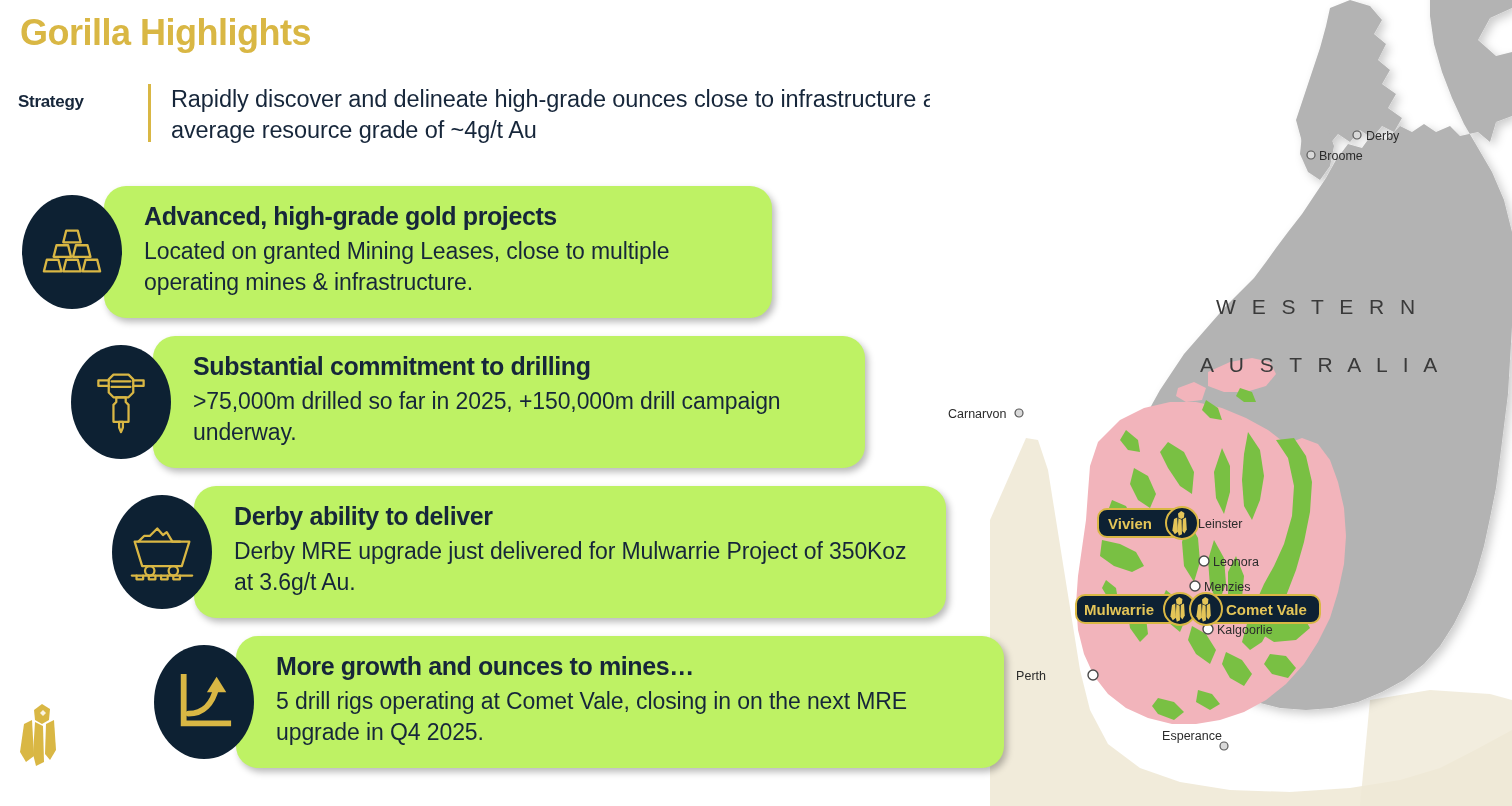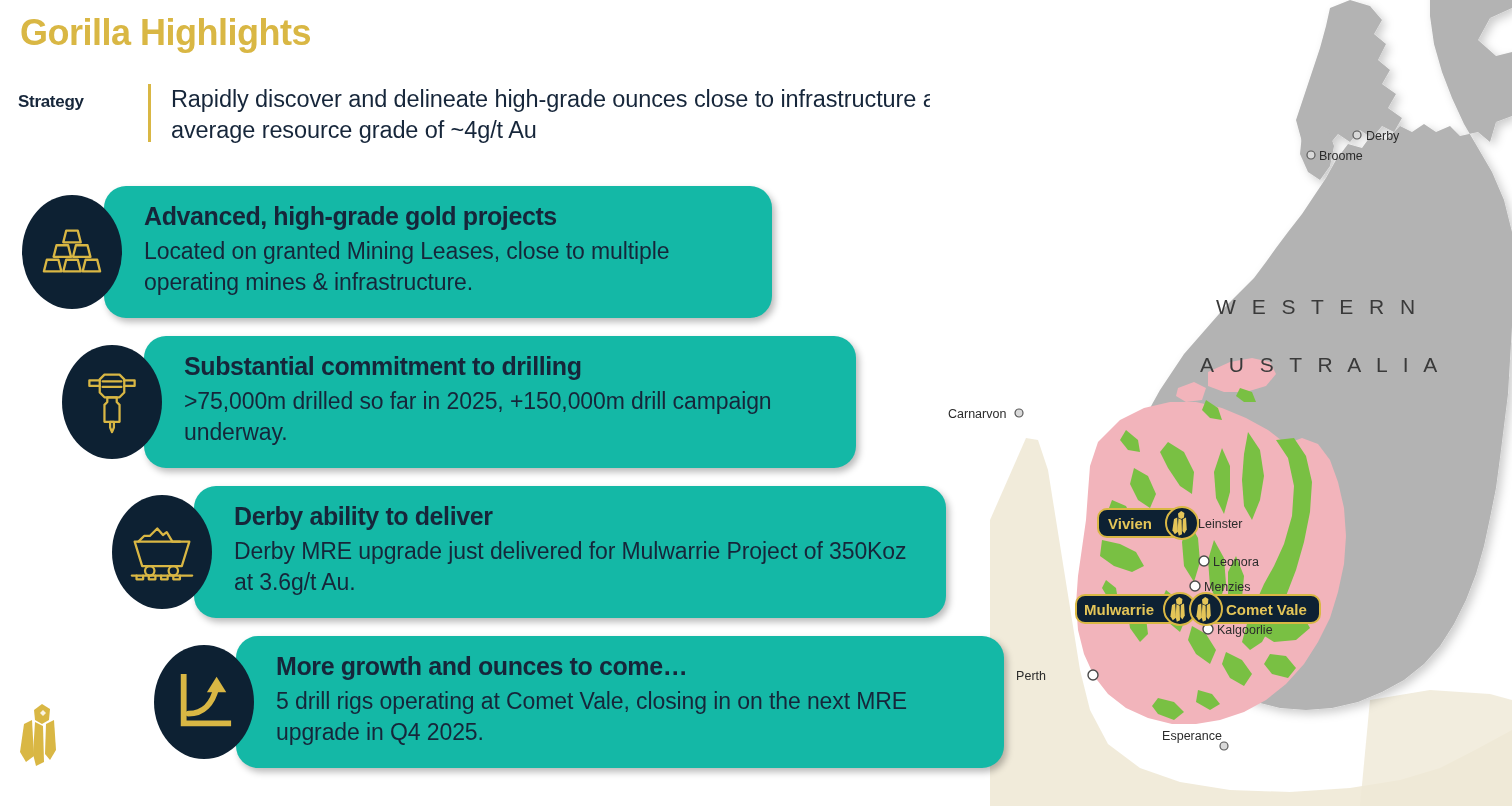--- a/index.html
+++ b/index.html
@@ -29,36 +29,36 @@
     width:3px;flex:0 0 3px;height:58px;background:#d9b744;margin-right:20px;
   }
   #strategy-text{
     font-size:23.5px;color:#16263a;line-height:1.33;letter-spacing:-0.1px;
   }
 
   
   #cards{position:absolute;left:0;top:0;width:1030px;height:806px;}
   .card-row{position:absolute;display:flex;align-items:center;}
   .card-row[data-i="0"]{left:22px;  top:186px;}
-  .card-row[data-i="1"]{left:62px;  top:336px;justify-content:flex-end;}
+  .card-row[data-i="1"]{left:71px;  top:336px;justify-content:flex-end;}
   .card-row[data-i="2"]{left:112px; top:486px;}
   .card-row[data-i="3"]{left:154px; top:636px;}
 
   .badge{
     position:relative;z-index:3;
     width:100px;height:114px;border-radius:50%;
     background:#0d2133;
     display:flex;align-items:center;justify-content:center;
     flex:0 0 100px;
   }
   .badge svg{display:block;}
 
   .card{
     position:relative;z-index:1;margin-left:-18px;
-    background:#14b8a6;border-radius:22px;
+    background:#bef264;border-radius:22px;
     box-shadow:3px 4px 7px rgba(0,0,0,0.28);
     padding:14px 26px 18px 40px;
     min-height:96px;box-sizing:border-box;
     display:flex;flex-direction:column;justify-content:center;
   }
   .card-row[data-i="0"] .card{width:668px;min-height:132px;}
   .card-row[data-i="1"] .card{width:712px;min-height:132px;}
   .card-row[data-i="2"] .card{width:752px;min-height:132px;}
   .card-row[data-i="3"] .card{width:768px;min-height:132px;}
 
@@ -168,21 +168,21 @@
         <g fill="none" stroke="#d9b744" stroke-width="6" stroke-linecap="square">
           <path d="M10 6 V54 H56"></path>
         </g>
         <g fill="none" stroke="#d9b744" stroke-width="6" stroke-linecap="round">
           <path d="M15 44 C30 44 40 34 44 16"></path>
         </g>
         <path d="M44 6 L54 22 L34 22 Z" fill="#d9b744"></path>
       </svg>
     </div>
     <div class="card">
-      <div class="card-title">More growth and ounces to come…</div>
+      <div class="card-title">More growth and ounces to mines…</div>
       <div class="card-body">5 drill rigs operating at Comet Vale, closing in on the next MRE upgrade in Q4 2025.</div>
     </div>
   </div>
 </div>
 
 <svg id="logo" viewBox="0 0 62 70">
   <g fill="#d9b744">
     <path d="M22 10 L30 4 L38 9 L37 20 L30 24 L23 20 Z"></path>
     <path d="M12 24 L20 20 L22 56 L14 62 L8 52 Z"></path>
     <path d="M23 22 L31 26 L32 62 L24 66 L21 54 Z"></path>

